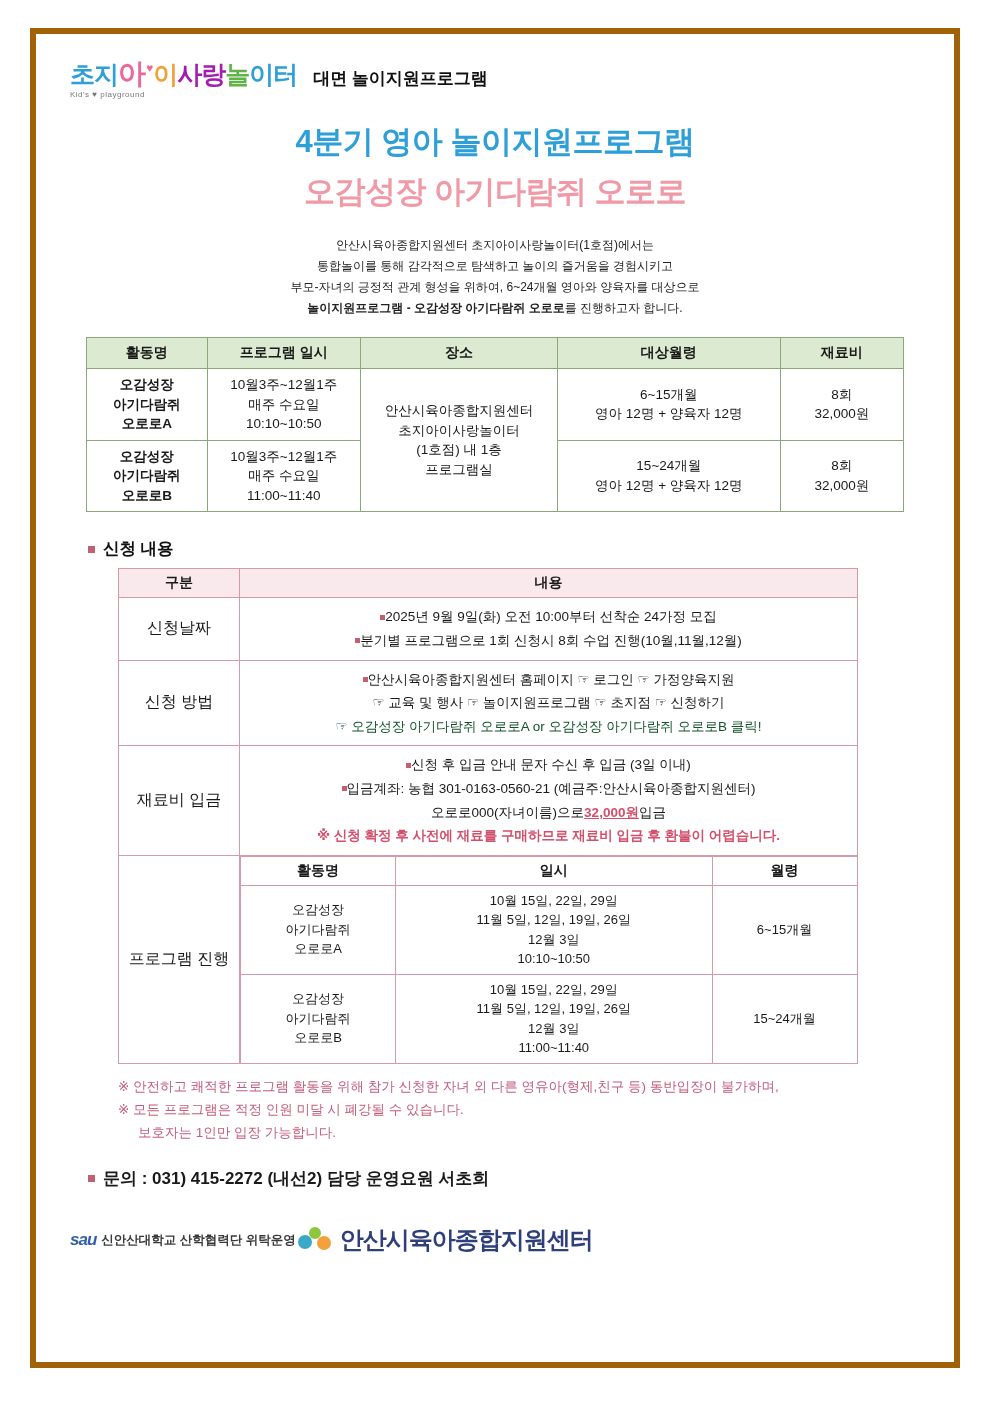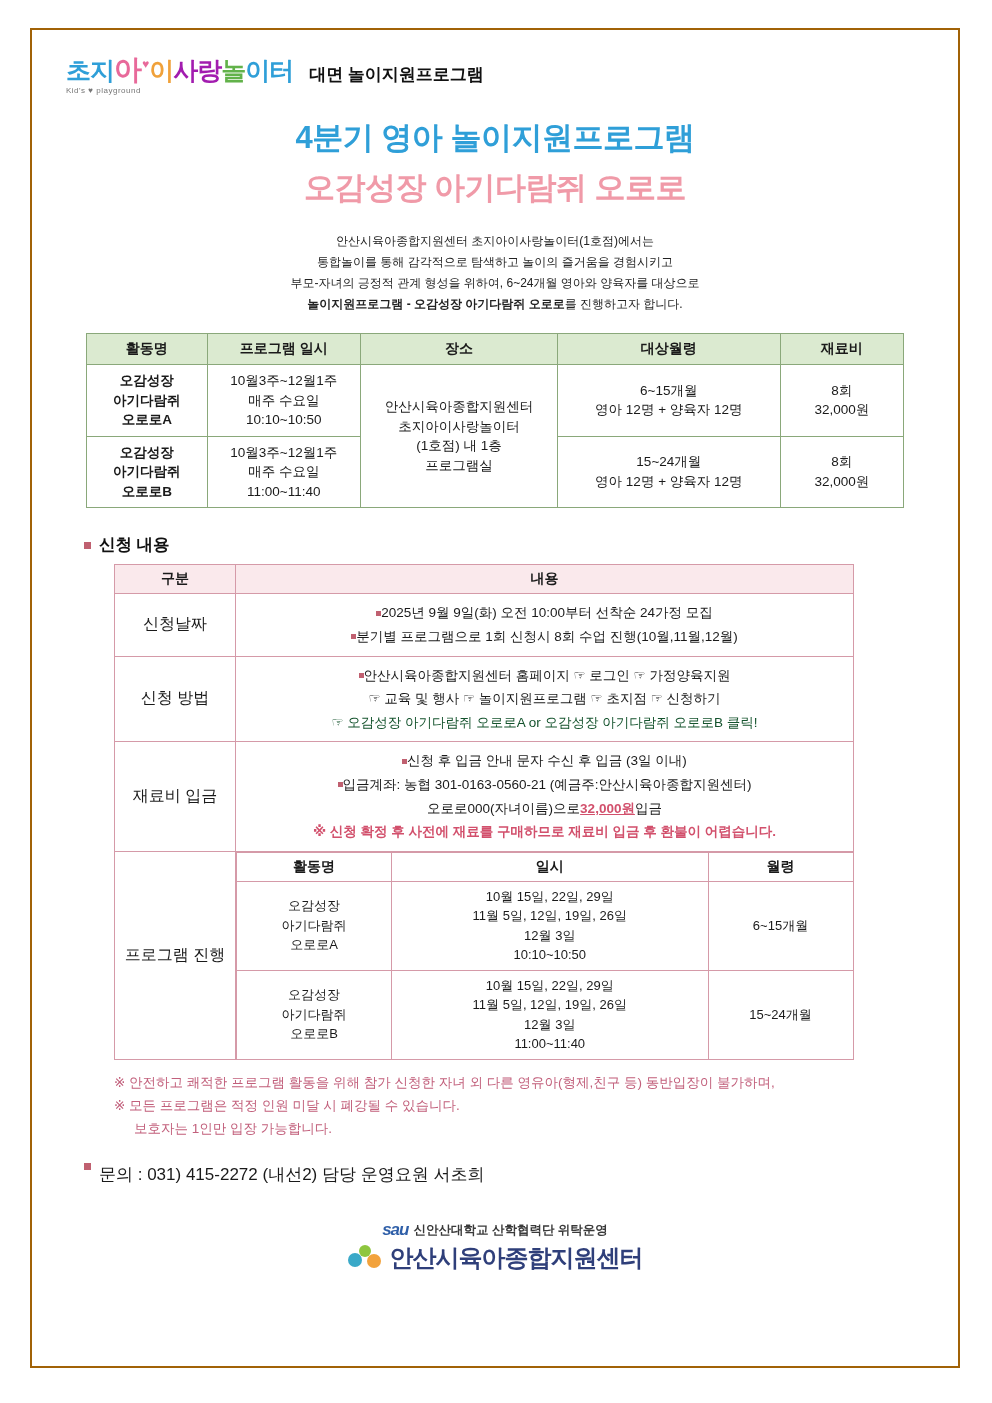--- a/index.html
+++ b/index.html
@@ -14,21 +14,21 @@
   .page {
     position: relative;
     width: 992px;
     height: 1403px;
     margin: 0 auto;
     background: #fff;
     box-sizing: border-box;
     padding: 28px 30px;
   }
   .sheet {
-    border: 2px solid #a16207;
+    border: 6px solid #a16207;
     width: 930px;
     height: 1340px;
     box-sizing: border-box;
     padding: 22px 34px 10px 34px;
     position: relative;
   }
 
   
   .header-row {
     display: flex;
@@ -203,31 +203,31 @@
     margin: 12px 0 0 48px;
     font-size: 13.5px;
     color: #c2607c;
     line-height: 1.7;
   }
   .foot .ind { padding-left: 20px; display: block; }
 
   .contact {
     margin: 22px 0 0 18px;
     font-size: 17px;
-    font-weight: normal;
-    display: flex;
-    align-items: flex-start;
+    font-weight: bold;
+    display: flex;
+    align-items: center;
     gap: 8px;
   }
 
   
   .bottom-logo {
     margin-top: 34px;
     display: flex;
-    flex-direction: column;
+    flex-direction: row;
     align-items: center;
     gap: 2px;
   }
   .bl-row1 {
     display: flex;
     align-items: center;
     gap: 5px;
     font-size: 12.5px;
     font-weight: bold;
     color: #3a3a3a;

